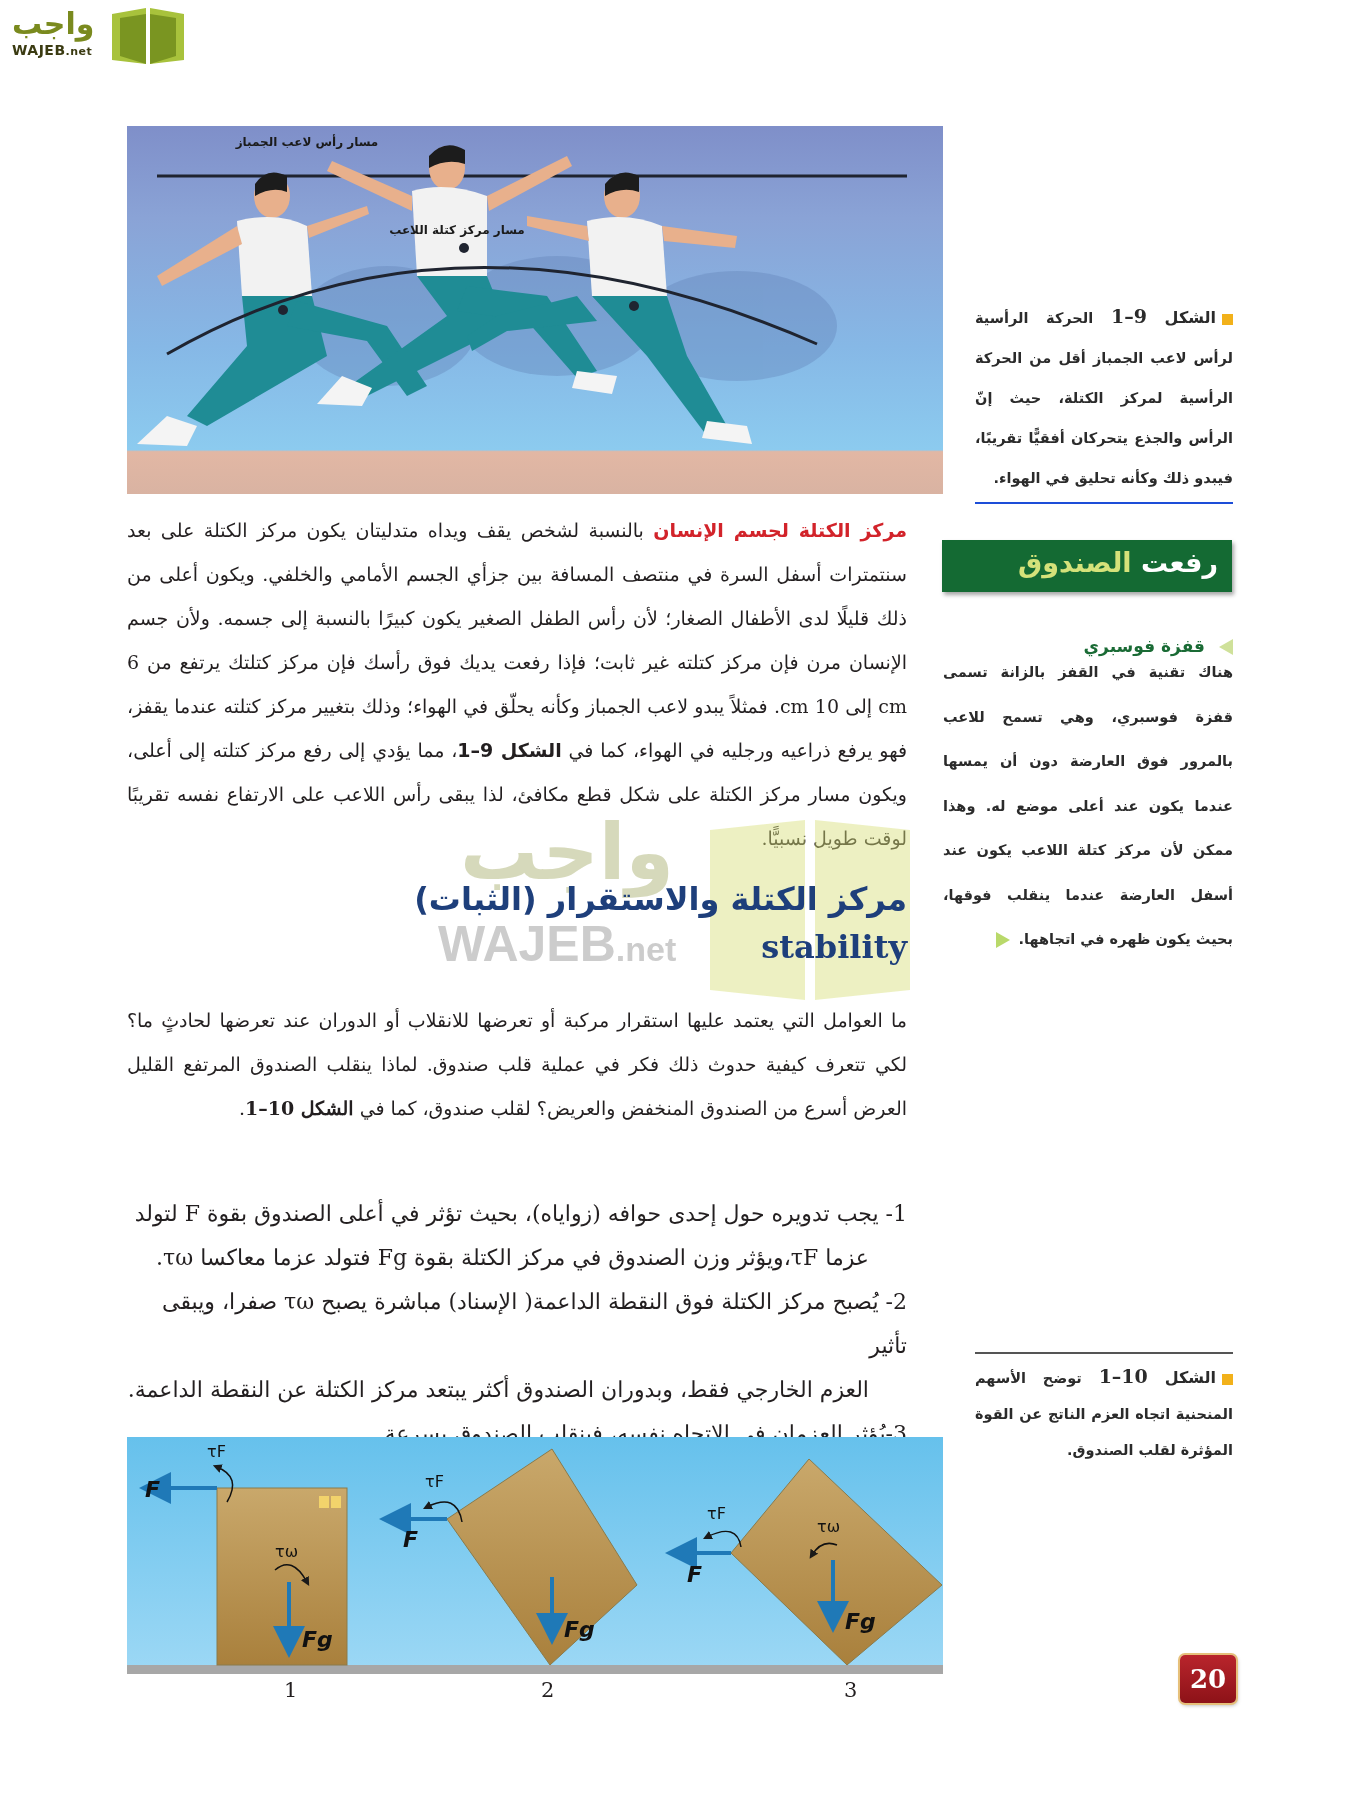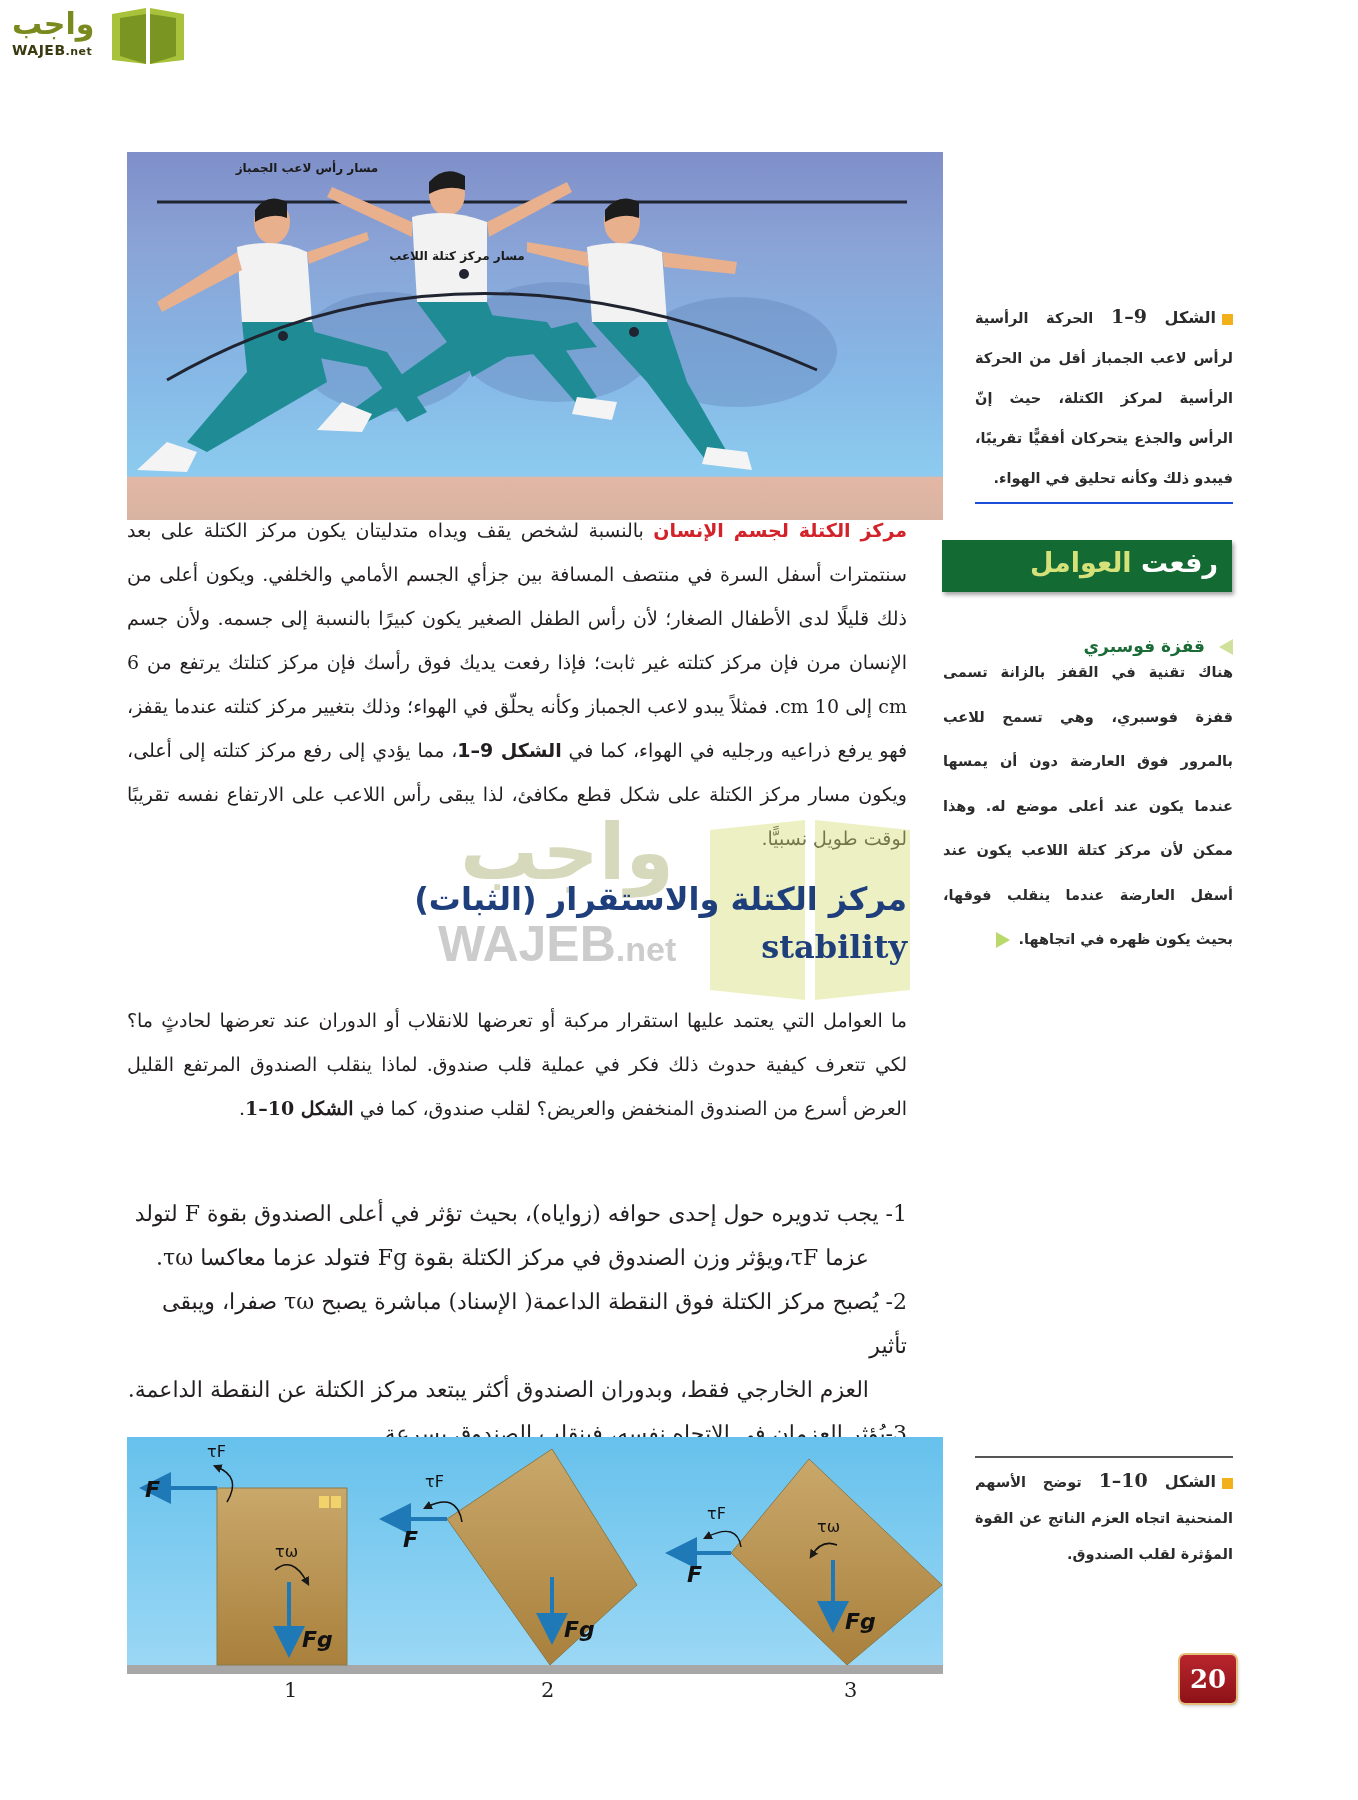--- a/index.html
+++ b/index.html
@@ -8,31 +8,31 @@
     font-family:"DejaVu Sans", sans-serif; color:#231f20; overflow:hidden;
   }
   .abs { position:absolute; }
   .logo-ar { left:12px; top:6px; font-size:30px; font-weight:bold; color:#7a8a1e; direction:rtl; }
   .logo-en { left:12px; top:42px; font-size:14px; font-weight:bold; color:#3b3b12; letter-spacing:0.5px; }
   .logo-en small { font-size:11px; }
   .logo-book { left:108px; top:4px; }
 
   
   .fig1 { left:127px; top:126px; width:816px; height:368px;
-    background:linear-gradient(#7f8fc9 0%, #8aa3d6 25%, #86b8e6 60%, #8ccbef 88%, #e2b7a4 88.5%, #d9b3a2 100%); overflow:hidden;margin-top:26px; }
+    background:linear-gradient(#7f8fc9 0%, #8aa3d6 25%, #86b8e6 60%, #8ccbef 88%, #e2b7a4 88.5%, #d9b3a2 100%); overflow:hidden; }
   .fig1 svg { position:absolute; left:0; top:0; }
   .fig1-label { font-family:"DejaVu Sans", sans-serif; font-size:12px; font-weight:bold; fill:#1b1b1b; }
 
   
   .caption { right:125px; width:258px; direction:rtl; text-align:justify; font-size:14.5px; line-height:40px; font-weight:bold; color:#2b2b2b; }
   .caption .fig-ref { font-size:16px; }
   .caption .fig-num { font-family:"DejaVu Serif", serif; font-size:19px; font-weight:bold; }
   .sq { display:inline-block; width:11px; height:11px; background:#f2b11a; margin-left:6px; vertical-align:middle; }
   .cap1 { top:296px; border-bottom:2px solid #1d4ed8; padding-bottom:4px; }
-  .cap2 { top:1456px; border-top:2px solid #555; padding-top:4px; line-height:36px; }
+  .cap2 { top:1352px; border-top:2px solid #555; padding-top:4px; line-height:36px; }
 
   
   .app-banner { left:942px; top:540px; width:290px; height:52px; background:#146a33;
     box-shadow:2px 3px 4px rgba(0,0,0,0.35); direction:rtl; }
   .app-banner .t { position:absolute; right:14px; top:7px; font-size:27px; font-weight:bold; color:#ffffff; }
   .app-banner .t span { color:#d5e27a; }
   .app-sub { right:125px; top:608px; direction:rtl; font-size:17px; font-weight:bold; color:#1a6b35;margin-top:28px; }
   .tri-l { display:inline-block; width:0; height:0; border-top:8px solid transparent; border-bottom:8px solid transparent; border-right:14px solid #cfe19a; margin-left:14px; vertical-align:middle; }
   .app-body { right:125px; top:650px; width:290px; direction:rtl; text-align:justify; font-size:14.5px; line-height:44.5px; font-weight:bold; color:#2b2b2b; }
   .tri-r { display:inline-block; width:0; height:0; border-top:8px solid transparent; border-bottom:8px solid transparent; border-left:14px solid #b9d96a; margin-right:8px; vertical-align:middle; }
@@ -134,21 +134,21 @@
   </svg>
 </div>
 
 <div class="abs caption cap1">
   <span class="sq"></span><span class="fig-ref">الشكل</span>
   <span class="fig-num">9–1</span>
   <span>الحركة الرأسية لرأس لاعب الجمباز أقل من الحركة الرأسية لمركز الكتلة، حيث إنّ الرأس والجذع يتحركان أفقيًّا تقريبًا، فيبدو ذلك وكأنه تحليق في الهواء.</span>
 </div>
 
 <div class="abs app-banner">
-  <div class="t"><span style="color:#fff">رفعت</span> <span>العوامل</span></div>
+  <div class="t"><span style="color:#fff">رفعت</span> <span>الصندوق</span></div>
 </div>
 <div class="abs app-sub">
   <span class="tri-l"></span><span>قفزة فوسبري</span>
 </div>
 <div class="abs app-body">
   <span>هناك تقنية في القفز بالزانة تسمى قفزة فوسبري، وهي تسمح للاعب بالمرور فوق العارضة دون أن يمسها عندما يكون عند أعلى موضع له. وهذا ممكن لأن مركز كتلة اللاعب يكون عند أسفل العارضة عندما ينقلب فوقها، بحيث يكون ظهره في اتجاهها.</span><span class="tri-r"></span>
 </div>
 
 <div class="abs body-text p1">
   <span class="red">مركز الكتلة لجسم الإنسان</span><span> بالنسبة لشخص يقف ويداه متدليتان يكون مركز الكتلة على بعد سنتمترات أسفل السرة في منتصف المسافة بين جزأي الجسم الأمامي والخلفي. ويكون أعلى من ذلك قليلًا لدى الأطفال الصغار؛ لأن رأس الطفل الصغير يكون كبيرًا بالنسبة إلى جسمه. ولأن جسم الإنسان مرن فإن مركز كتلته غير ثابت؛ فإذا رفعت يديك فوق رأسك فإن مركز كتلتك يرتفع من 6 cm إلى 10 cm. فمثلاً يبدو لاعب الجمباز وكأنه يحلّق في الهواء؛ وذلك بتغيير مركز كتلته عندما يقفز، فهو يرفع ذراعيه ورجليه في الهواء، كما في </span><b>الشكل 9–1</b><span>، مما يؤدي إلى رفع مركز كتلته إلى أعلى، ويكون مسار مركز الكتلة على شكل قطع مكافئ، لذا يبقى رأس اللاعب على الارتفاع نفسه تقريبًا لوقت طويل نسبيًّا.</span>

